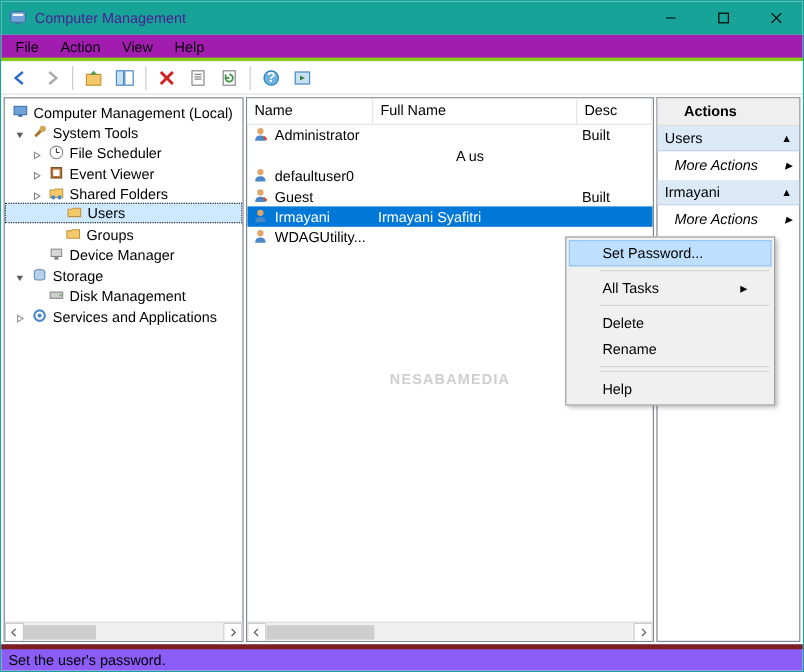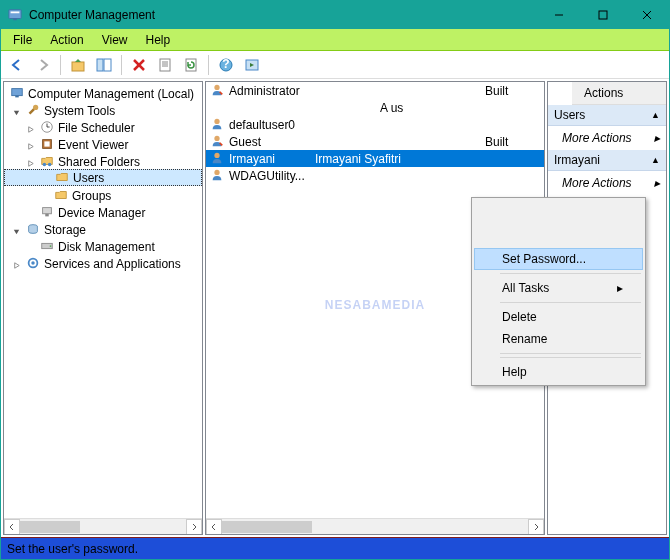--- a/index.html
+++ b/index.html
@@ -1,24 +1,24 @@
 <!DOCTYPE html>
 <html><head>
 <meta charset="utf-8">
 <style>
 * { box-sizing: border-box; margin: 0; padding: 0; font-family: 'Segoe UI', Tahoma, sans-serif; font-size: 12px; }
 body { width: 670px; height: 560px; background: #fff; overflow: hidden; position: relative; display: flex; flex-direction: column; border: 1px solid #17a398; }
 .titlebar { height: 28px; background: #17a398; display: flex; align-items: center; padding: 0 0 0 6px; color: #fff; }
 .titlebar .appicon { width: 16px; height: 16px; margin-right: 6px; display: flex; align-items: center; justify-content: center; }
 .titleicon { width: 14px; height: 14px; }
-.titlebar .title { flex: 1; color: #000000; }
+.titlebar .title { flex: 1; color: #4c1d95; }
 .winbtns { display: flex; height: 100%; }
 .winbtn { width: 44px; display: flex; align-items: center; justify-content: center; cursor: pointer; }
 .winbtn svg { width: 10px; height: 10px; }
-.menubar { height: 22px; display: flex; align-items: center; background: #bef264; border-bottom: 1px solid #84cc16; padding-left: 4px; gap: 2px; }
+.menubar { height: 22px; display: flex; align-items: center; background: #a21caf; border-bottom: 3px solid #84cc16; padding-left: 4px; gap: 2px; }
 .menuitem { padding: 2px 8px; cursor: pointer; }
 .toolbar { height: 28px; display: flex; align-items: center; background: #fff; border-bottom: 1px solid #ddd; padding-left: 4px; gap: 2px; }
 .tbtn { width: 24px; height: 24px; display: flex; align-items: center; justify-content: center; cursor: pointer; }
 .tbtn svg { width: 16px; height: 16px; }
 .tsep { width: 1px; height: 20px; background: #ccc; margin: 0 3px; }
 .mainarea { flex: 1; display: flex; background: #fff; overflow: hidden; }
 .treepane { width: 200px; border: 1px solid #828790; margin: 2px 0 2px 2px; display: flex; flex-direction: column; background: #fff; overflow: hidden; }
 .treecontent { flex: 1; overflow: auto; padding: 2px 0; position: relative; }
 .treerow { display: flex; align-items: flex-end; height: 17px; padding-left: 2px; cursor: pointer; white-space: nowrap; }
 .treerow.selected { background: #cde8ff; border: 1px dotted #333; }
@@ -33,32 +33,32 @@
 .hscroll .thumb { width: 60px; height: 12px; background: #cdcdcd; margin: 1px 0 0 0; }
 .listpane { flex: 1; border: 1px solid #828790; margin: 2px 0 2px 2px; display: flex; flex-direction: column; background: #fff; overflow: hidden; position: relative; }
 .listheader { height: 22px; display: flex; background: #fff; border-bottom: 1px solid #e5e5e5; }
 .listheader .col { padding: 3px 6px; border-right: 1px solid #e5e5e5; cursor: pointer; }
 .listrows { flex: 1; overflow: auto; position: relative; }
 .lrow { display: flex; align-items: center; height: 17px; border: 1px solid transparent; }
 .lrow.selected { background: #0078d7; color: #fff; }
 .lrow .cell { padding: 0 3px; overflow: hidden; text-overflow: ellipsis; white-space: nowrap; display: flex; align-items: center; }
 .rowicon { width: 16px; height: 16px; margin-right: 3px; flex-shrink: 0; }
 .rowicon svg { width: 14px; height: 14px; }
-.watermark { position: absolute; top: 50%; left: 50%; transform: translate(-50%, -50%); font-size: 28px; font-weight: bold; color: #1d4ed8; opacity: 0.25; letter-spacing: 1px; font-family: Arial; pointer-events: none; }
+.watermark { position: absolute; top: 50%; left: 50%; transform: translate(-50%, -50%); font-size: 28px; font-weight: bold; color: #404040; opacity: 0.25; letter-spacing: 1px; font-family: Arial; pointer-events: none; }
 .actionspane { width: 120px; border: 1px solid #828790; margin: 2px; display: flex; flex-direction: column; background: #fff; }
-.actionshead { background: #efefef; padding: 4px 12px; font-weight: normal; border-bottom: 1px solid #ddd; margin-left: 24px; }
+.actionshead { background: #efefef; padding: 4px 22px; font-weight: bold; border-bottom: 1px solid #ddd; }
 .agroup { background: #dce9f7; padding: 3px 6px; border-bottom: 1px solid #c6d6ea; display: flex; align-items: center; justify-content: space-between; cursor: pointer; }
 .agroup .tri { font-size: 9px; }
 .aitem { padding: 5px 6px 5px 14px; cursor: pointer; display: flex; align-items: center; justify-content: space-between; font-style: italic; }
 .ctxmenu { position: absolute; left: 470px; top: 196px; width: 175px; background: #f0f0f0; border: 1px solid #a0a0a0; box-shadow: 2px 2px 4px rgba(0,0,0,0.3); padding: 2px; }
 .ctxmenu .mi { padding: 4px 20px 4px 28px; cursor: pointer; display: flex; align-items: center; justify-content: space-between; }
-.ctxmenu .mi.hov { background: #bfdfff; border: 1px solid #96c7f2; padding: 3px 19px 3px 27px; margin-top: 48px; }
+.ctxmenu .mi.hov { background: #bfdfff; border: 1px solid #96c7f2; padding: 3px 19px 3px 27px; }
 .ctxmenu .sep { height: 1px; background: #d4d4d4; margin: 3px 2px 3px 26px; }
 .ctxmenu .mi.bold { font-weight: bold; }
-.statusbar { height: 22px; border-top: 1px solid #7f1d1d; display: flex; align-items: center; padding: 0 6px; background: #1d4ed8; }
+.statusbar { height: 22px; border-top: 4px solid #7f1d1d; display: flex; align-items: center; padding: 0 6px; background: #8b5cf6; }
 </style>
 </head>
 <body>
 
 <div class="titlebar">
   <span class="appicon">
     <svg class="titleicon" viewBox="0 0 16 16">
         <rect x="1" y="2" width="14" height="10" rx="1" fill="#6fa2d8" stroke="#3a6fa5"></rect>
         <rect x="3" y="4" width="10" height="2" fill="#fff"></rect>
         <rect x="6" y="12" width="4" height="2" fill="#3a6fa5"></rect>
@@ -308,20 +308,25 @@
         </div>
       <div class="arrow">
           <svg width="8" height="8" viewBox="0 0 8 8">
             <path d="M3 1 L6 4 L3 7" fill="none" stroke="#555"></path>
           </svg>
         </div>
     </div>
   </div>
 
   <div class="listpane">
+    <div class="listheader">
+      <div class="col" style="width:105px">Name</div>
+      <div class="col" style="width:170px">Full Name</div>
+      <div class="col" style="flex:1">Desc</div>
+    </div>
     <div class="listrows">
       <div class="watermark">
         <span>NESABAMEDIA</span>
       </div>
       <div class="lrow">
         <div class="cell" style="width:105px">
             <span class="rowicon"><svg viewBox="0 0 16 16">
                 <circle cx="8" cy="5" r="3" fill="#e0a868"></circle>
                 <path d="M3 14 Q3 9 8 9 Q13 9 13 14 Z" fill="#4a88c7"></path>
                 <path d="M11 10 L14 13" stroke="#d42" stroke-width="2"></path>

